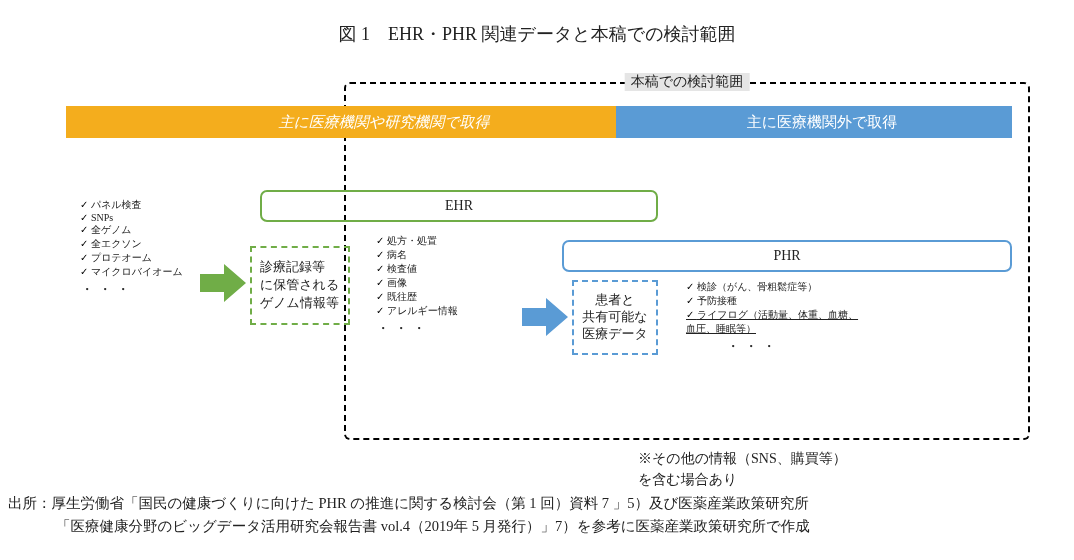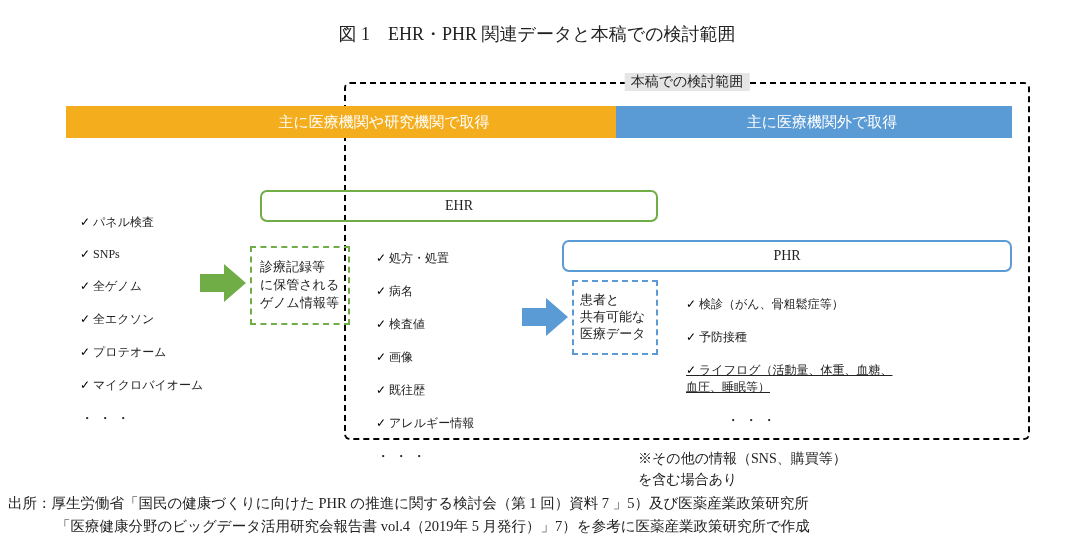--- a/index.html
+++ b/index.html
@@ -27,41 +27,41 @@
     font-family: "Hiragino Mincho ProN","Yu Mincho",serif;
   }
   .bar { color: #fff; text-align: center; height: 32px; line-height: 32px; font-size: 15px; font-family: "Hiragino Mincho ProN","Yu Mincho",serif; }
   .bar.orange { background: #f4ad1d; }
   .bar.blue { background: #5a9bd5; }
   .box { border-radius: 7px; text-align: center; display: flex; align-items: center; justify-content: center; font-family: "Hiragino Mincho ProN","Yu Mincho",serif; }
   .genomics { border: 2px solid #ed7d31; height: 32px; }
   .ehr { border: 2px solid #70ad47; height: 32px; }
   .phr { border: 2px solid #5a9bd5; height: 32px; }
   .dashed-green { border: 2px dashed #70ad47; font-size: 13px; line-height: 1.4; text-align: left; padding: 10px 8px; }
-  .dashed-blue  { border: 2px dashed #5a9bd5; font-size: 13px; line-height: 1.3; text-align: left; padding: 10px 6px; }
+  .dashed-blue  { border: 2px dashed #5a9bd5; font-size: 13px; line-height: 1.3; text-align: center; padding: 10px 6px; }
   ul.chk { list-style: none; padding: 0; margin: 0; }
   ul.chk li::before { content: "✓  "; color: #000; }
-  ul.chk li { margin: 16px 0; white-space: nowrap; font-family: "Hiragino Mincho ProN","Yu Mincho",serif; font-size: 12px; }
+  ul.chk li { margin: 0 0; white-space: nowrap; font-family: "Hiragino Mincho ProN","Yu Mincho",serif; font-size: 10px; }
   .ellipsis { margin-top: 2px; letter-spacing: 4px; font-family: "Hiragino Mincho ProN","Yu Mincho",serif; }
   .note { font-family: "Hiragino Mincho ProN","Yu Mincho",serif; font-size: 14px; line-height: 1.5; }
   .source { font-family: "Hiragino Mincho ProN","Yu Mincho",serif; font-size: 14.5px; line-height: 1.6; padding: 6px 14px 0 8px; }
   .arrow-green svg, .arrow-blue svg { display:block; }
 </style>
 </head>
 <body>
 
 <div class="title">図 1　EHR・PHR 関連データと本稿での検討範囲</div>
 
 <div class="canvas">
 
   <div class="abs scope-box" style="left:344px;top:36px;width:686px;height:358px;">
     <div class="scope-label">本稿での検討範囲</div>
   </div>
 
-  <div class="abs bar orange" style="left:66px;top:60px;width:636px;">主に医療機関や研究機関で取得</div>
+  <div class="abs bar orange" style="left:66px;top:60px;width:636px;font-style:italic;">主に医療機関や研究機関で取得</div>
   <div class="abs bar blue" style="left:616px;top:60px;width:396px;padding-left:16px;">主に医療機関外で取得</div>
 
 
   <div class="abs" style="left:80px;top:152px;width:200px;">
     <ul class="chk">
       <li>パネル検査</li>
       <li>SNPs</li>
       <li>全ゲノム</li>
       <li>全エクソン</li>
       <li>プロテオーム</li>

